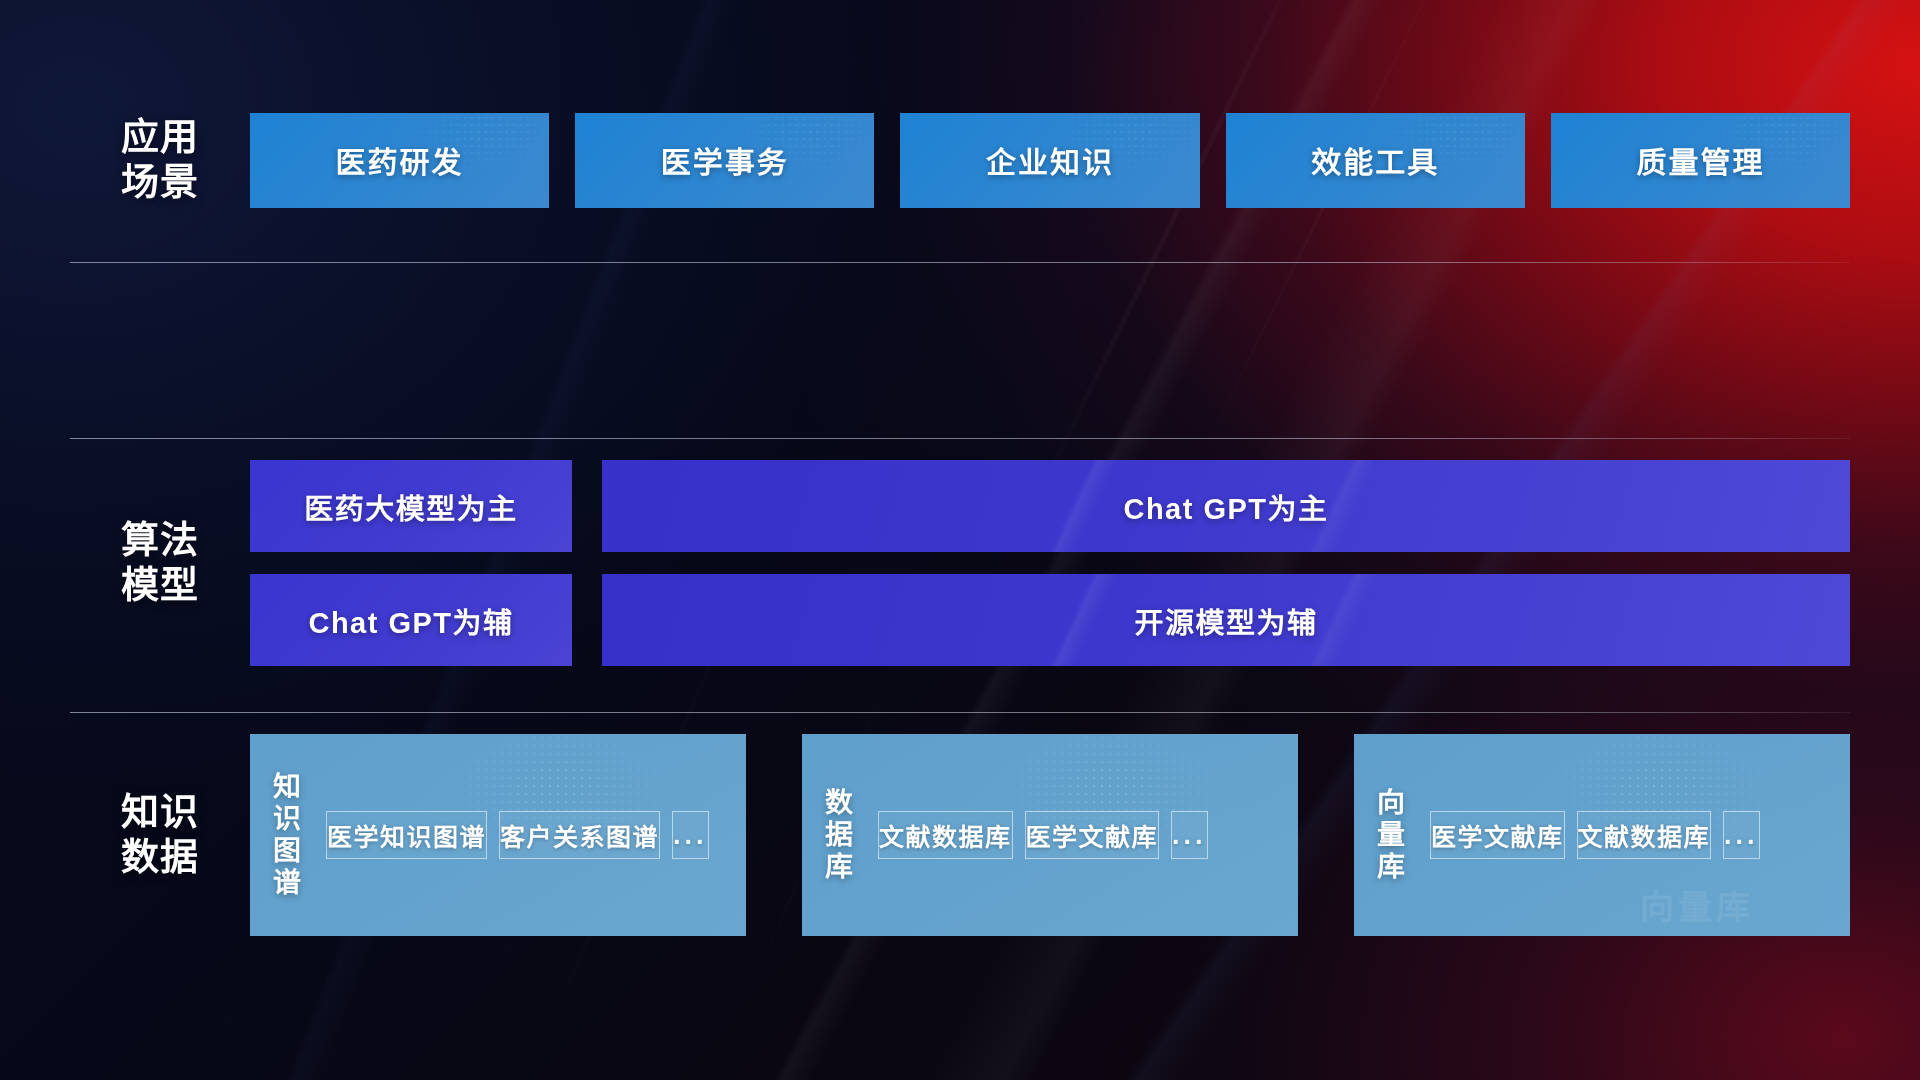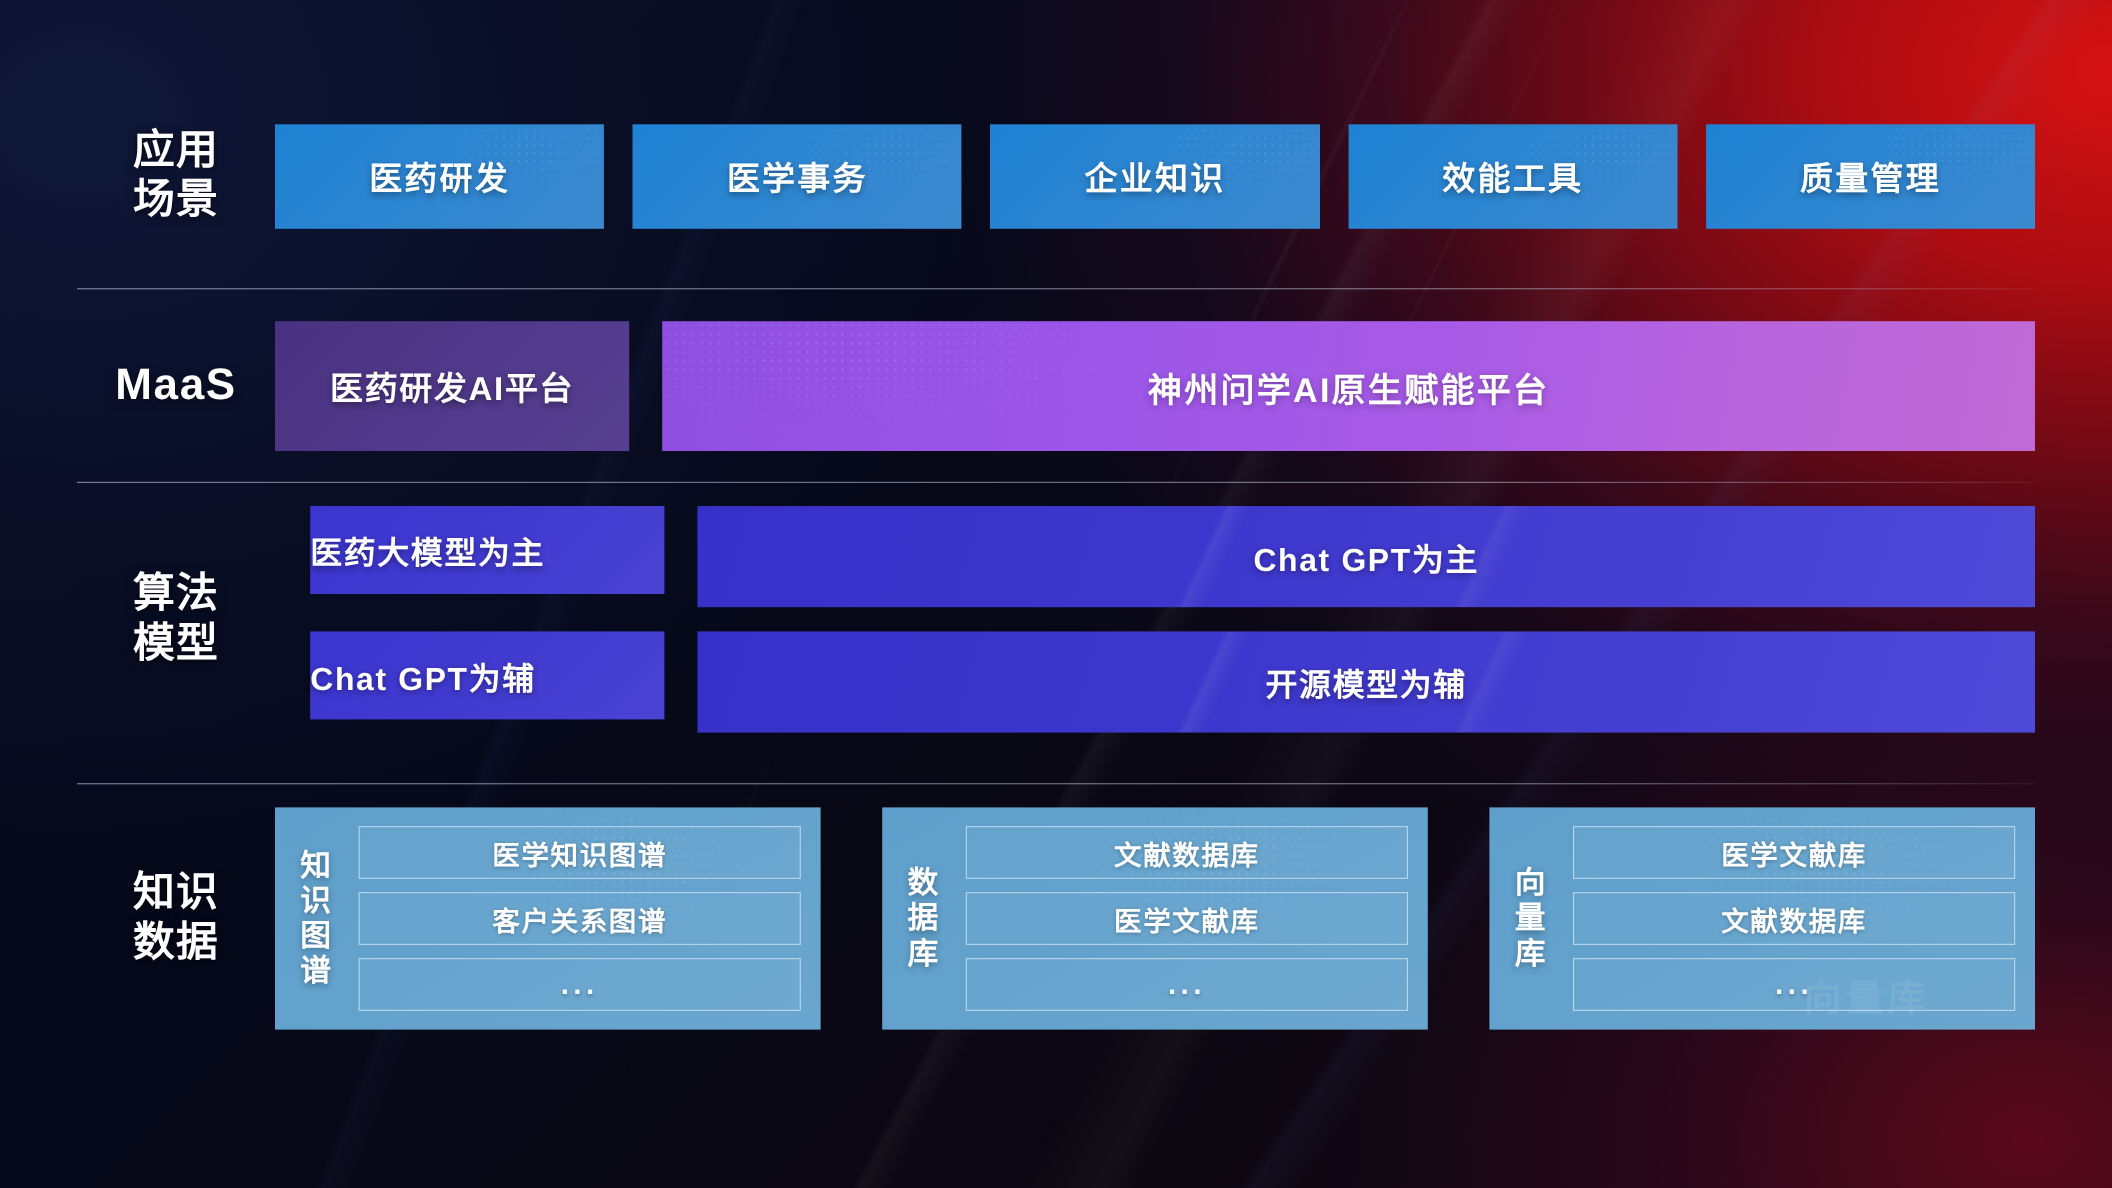--- a/index.html
+++ b/index.html
@@ -172,26 +172,25 @@
     -webkit-mask-image: radial-gradient(ellipse 34% 80% at 12% 26%, #000 0%, transparent 78%);
     mask-image: radial-gradient(ellipse 34% 80% at 12% 26%, #000 0%, transparent 78%);
     pointer-events: none;
   }
 
   
   .algo-row { flex-direction: column; gap: 22px; }
   .algo-line { display: flex; gap: 30px; width: 100%; }
   .algo-left {
     flex: 0 0 322px;
-    height: 80px;
+    height: 92px;
     background: linear-gradient(135deg, #3a35cf 0%, #413bd0 55%, #4a43d4 100%);
-    display: flex; align-items: center; justify-content: flex-start;
+    display: flex; align-items: center; justify-content: center;
     color: #ffffff; font-size: 29px; font-weight: 700; letter-spacing: 1.5px;
     text-shadow: 0 2px 6px rgba(0,0,0,0.38);
-    margin-left: 32px;
   }
   .algo-right {
     flex: 1 1 auto;
     height: 92px;
     background: linear-gradient(105deg, #3730c9 0%, #3d37cd 40%, #4640d2 72%, #4f49d8 100%);
     display: flex; align-items: center; justify-content: center;
     color: #ffffff; font-size: 29px; font-weight: 700; letter-spacing: 1.5px;
     text-shadow: 0 2px 6px rgba(0,0,0,0.34);
     position: relative; overflow: hidden;
   }
@@ -237,21 +236,21 @@
     text-align: center;
     letter-spacing: 0;
     text-shadow: 0 2px 6px rgba(0,0,0,0.32);
     writing-mode: horizontal-tb;
     word-break: break-all;
     z-index: 2;
   }
   .kd-items {
     flex: 1 1 auto;
     display: flex;
-    flex-direction: column;
+    flex-direction: row;
     gap: 12px;
     z-index: 2;
   }
   .kd-item {
     height: 46px;
     border: 1px solid rgba(255,255,255,0.55);
     display: flex;
     align-items: center;
     justify-content: center;
     color: #ffffff;
@@ -306,31 +305,20 @@
           <span>效能工具</span>
         </div>
         <div class="app-card">
           <span>质量管理</span>
         </div>
       </div>
     </div>
 
     <div class="divider" style="top:262px;"></div>
 
-    <div class="tier" style="top:290px; height:122px;">
-      <div class="tier-label en">MaaS</div>
-      <div class="tier-body maas-row">
-        <div class="maas-left">
-          <span>医药研发AI平台</span>
-        </div>
-        <div class="maas-right">
-          <span>神州问学AI原生赋能平台</span>
-        </div>
-      </div>
-    </div>
 
     <div class="divider" style="top:438px;"></div>
 
     <div class="tier" style="top:460px; height:206px;">
       <div class="tier-label cn">算法
 模型</div>
       <div class="tier-body algo-row">
         <div class="algo-line">
           <div class="algo-left">
             <span>医药大模型为主</span>

